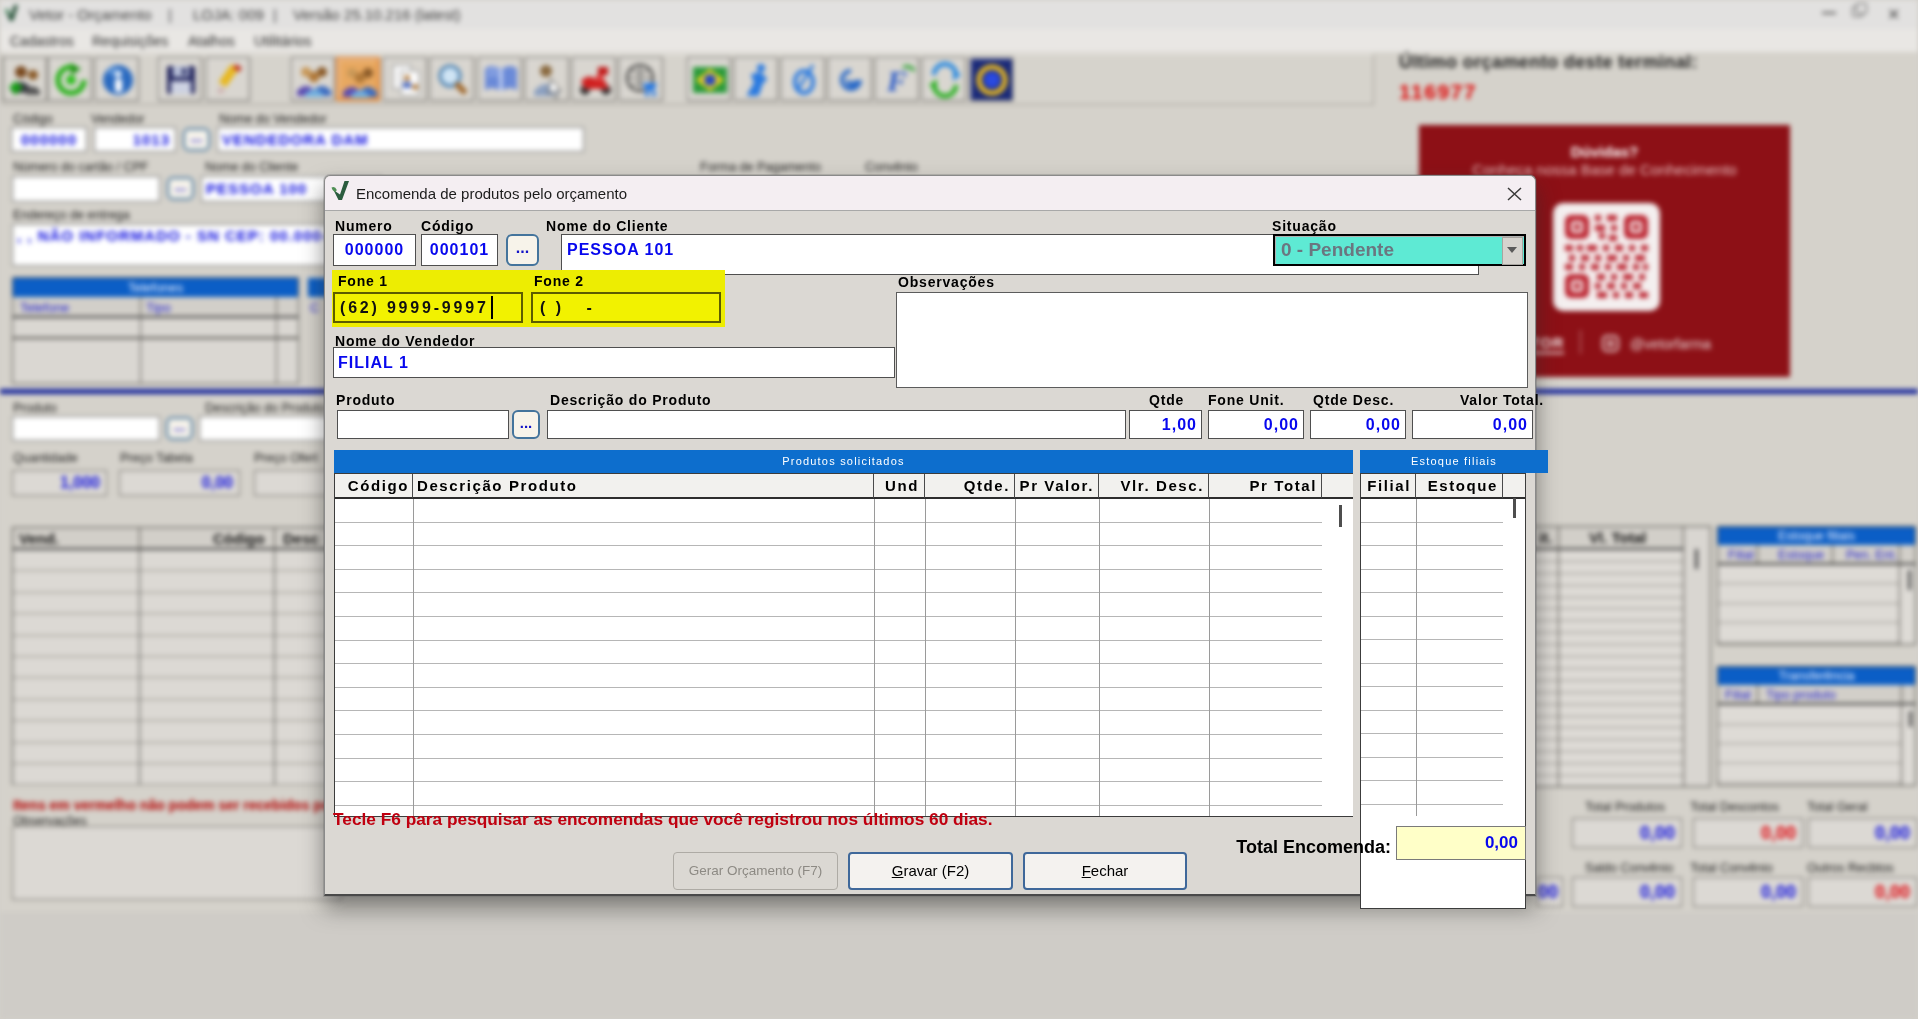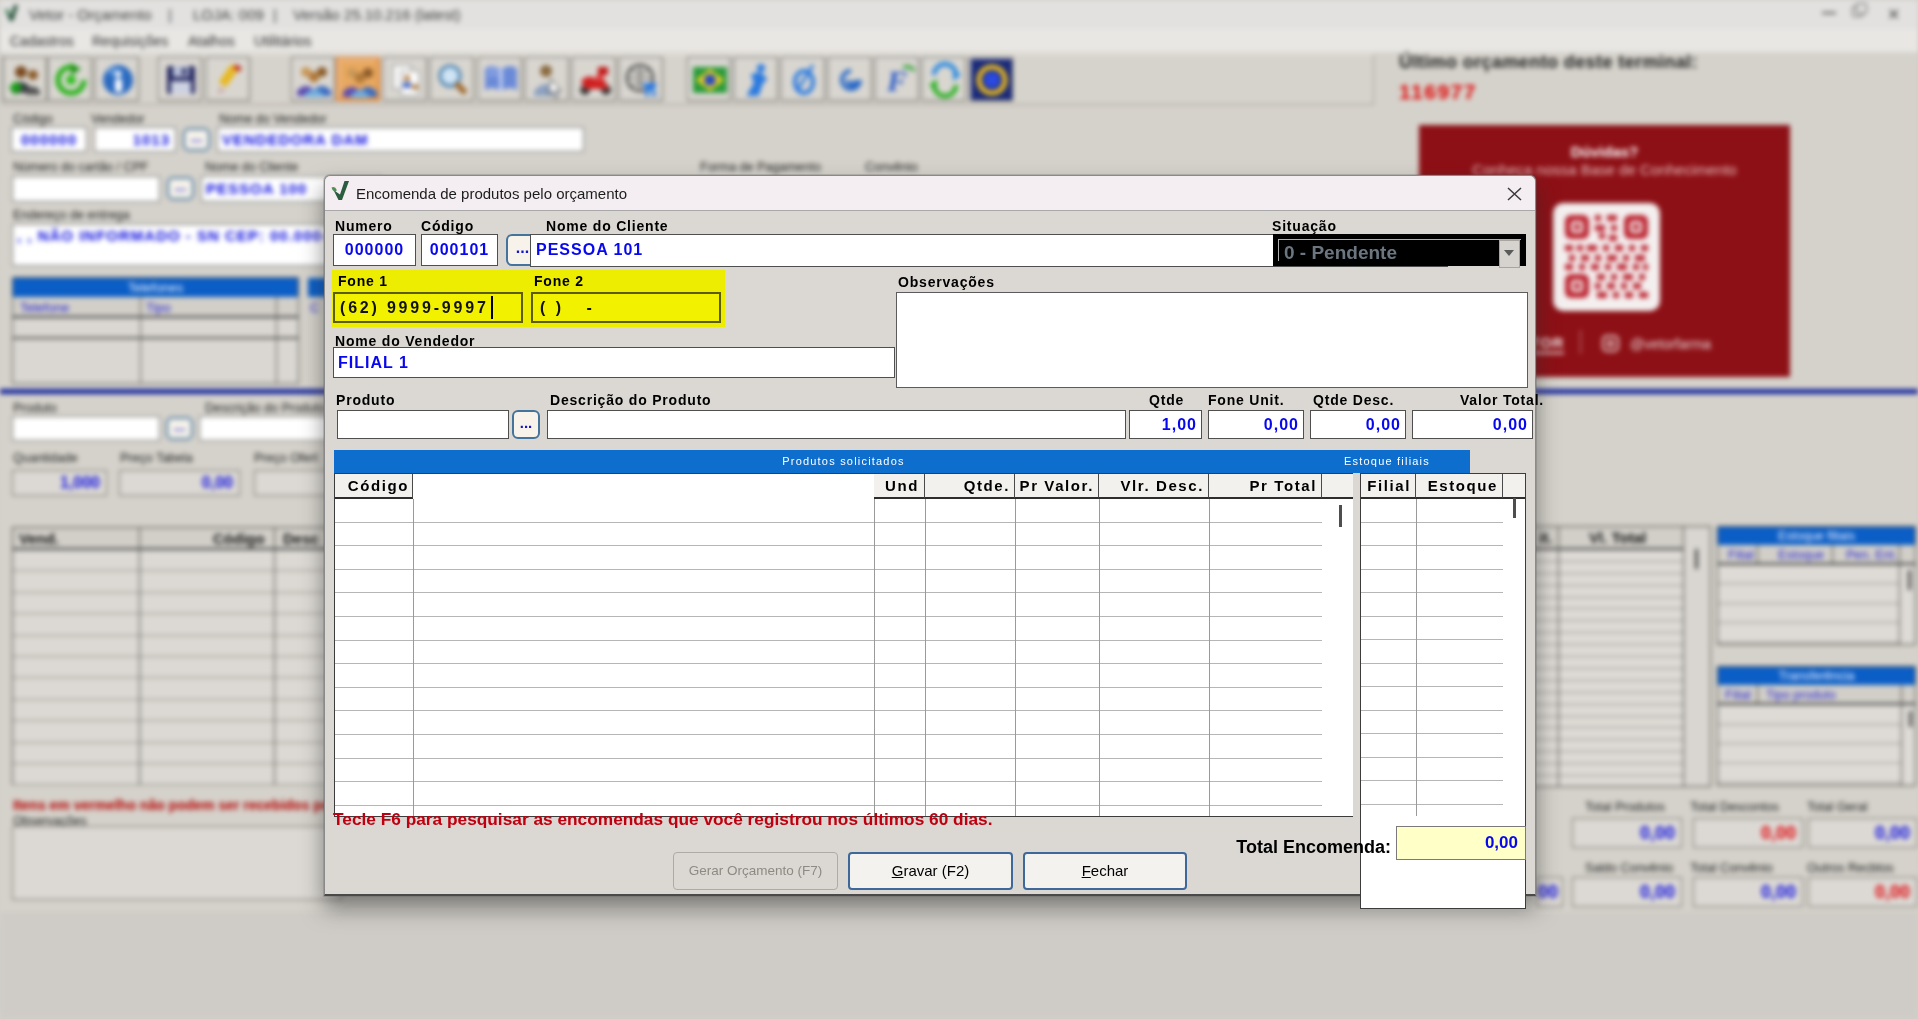--- a/index.html
+++ b/index.html
@@ -387,22 +387,22 @@
         <path d="M1 1 L14 13 M14 1 L1 13" stroke="#3a3a3a" stroke-width="1.5"></path>
       </svg>
 
 <div class="mlbl" style="left:10px;top:42px">Numero</div>
 <div class="mlbl" style="left:96px;top:42px">Código</div>
 <div class="mlbl" style="left:221px;top:42px">Nome do Cliente</div>
 <div class="mlbl" style="left:947px;top:42px">Situação</div>
 <div class="mfld" style="left:8px;top:58px;width:83px;height:32px;text-align:center;line-height:30px">000000</div>
 <div class="mfld" style="left:96px;top:58px;width:77px;height:32px;text-align:center;line-height:30px">000101</div>
 <div class="dot" style="left:181px;top:58px;width:33px;height:32px;line-height:24px;font-size:16px">...</div>
-<div class="mfld" style="left:205px;top:58px;width:918px;height:33px;line-height:30px;padding-left:5px">PESSOA 101</div>
-<div class="ab" style="left:948px;top:58px;width:253px;height:32px;background:#000000;border:5px solid #000000;box-shadow:inset 1px 1px 0 #b0b0b0">
+<div class="mfld" style="left:236px;top:58px;width:918px;height:41px;line-height:30px;padding-left:5px">PESSOA 101</div>
+<div class="ab" style="left:948px;top:58px;width:253px;height:32px;background:#5eead4;border:2px solid #000000;box-shadow:inset 1px 1px 0 #b0b0b0">
         <span style="position:absolute;left:6px;top:3px;font-size:19px;font-weight:bold;color:#6b7680">0 - Pendente</span>
         <span style="position:absolute;right:1px;top:1px;width:21px;height:28px;background:#d6d3ce;border:1px solid #a8a5a0"></span>
         <span style="position:absolute;right:7px;top:11px;width:0;height:0;border-left:5px solid transparent;border-right:5px solid transparent;border-top:6.5px solid #5a5a5a"></span>
       </div>
 
 <div class="ab" style="left:7px;top:94px;width:393px;height:57px;background:#eded02"></div>
 <div class="mlbl" style="left:13px;top:97px">Fone 1</div>
 <div class="mlbl" style="left:209px;top:97px">Fone 2</div>
 <div class="ab" style="left:8px;top:116px;width:190px;height:31px;background:#f2f200;border:2px solid #5c5c00;font-size:16px;font-weight:bold;color:#111;line-height:27px;letter-spacing:2.8px"><span style="padding-left:5px">(62) 9999-9997</span><span style="position:absolute;left:156px;top:2px;width:1.5px;height:23px;background:#000"></span></div>
 <div class="ab" style="left:206px;top:116px;width:190px;height:31px;background:#f2f200;border:2px solid #5c5c00;font-size:16px;font-weight:bold;color:#111;line-height:27px"><span style="padding-left:7px;letter-spacing:3px">( )&nbsp;&nbsp;&nbsp;-</span></div>
@@ -423,39 +423,40 @@
 <div class="dot" style="left:187px;top:234px;width:28px;height:29px;line-height:21px;font-size:15px">...</div>
 <div class="mfld" style="left:222px;top:234px;width:579px;height:29px"></div>
 <div class="mfld" style="left:804px;top:234px;width:73px;height:29px;text-align:right;line-height:27px;padding-right:4px">1,00</div>
 <div class="mfld" style="left:883px;top:234px;width:96px;height:29px;text-align:right;line-height:27px;padding-right:4px">0,00</div>
 <div class="mfld" style="left:985px;top:234px;width:96px;height:29px;text-align:right;line-height:27px;padding-right:4px">0,00</div>
 <div class="mfld" style="left:1087px;top:234px;width:121px;height:29px;text-align:right;line-height:27px;padding-right:4px">0,00</div>
 
 <div class="bluebar" style="left:9px;top:274px;width:1019px;height:23px;line-height:23px">Produtos solicitados</div>
 <div class="ab" style="left:9px;top:297px;width:1019px;height:344px;background:#fff;border:1px solid #3c3c3c">
   <div class="thc" style="left:0;width:78px;text-align:right;padding-right:3px">Código</div>
+  <div class="thc" style="left:78px;width:461px;padding-left:4px">Descrição Produto</div>
   <div class="thc" style="left:539px;width:51px;text-align:right;padding-right:5px">Und</div>
   <div class="thc" style="left:590px;width:90px;text-align:right;padding-right:4px">Qtde.</div>
   <div class="thc" style="left:680px;width:84px;text-align:right;padding-right:4px">Pr Valor.</div>
   <div class="thc" style="left:764px;width:110px;text-align:right;padding-right:4px">Vlr. Desc.</div>
   <div class="thc" style="left:874px;width:113px;text-align:right;padding-right:4px">Pr Total</div>
   <div class="ab" style="left:987px;top:0;width:31px;height:25px;background:#f2f1ee;border-bottom:2px solid #2e2e2e"></div>
   <div class="ab" style="left:0;top:25px;width:1018px;height:317px;background:repeating-linear-gradient(to bottom,#fff 0,#fff 22.6px,#b6b6b6 22.6px,#b6b6b6 23.6px)"></div>
   <div class="ab" style="left:78px;top:25px;width:1px;height:317px;background:#9a9a9a"></div>
   <div class="ab" style="left:539px;top:25px;width:1px;height:317px;background:#9a9a9a"></div>
   <div class="ab" style="left:590px;top:25px;width:1px;height:317px;background:#9a9a9a"></div>
   <div class="ab" style="left:680px;top:25px;width:1px;height:317px;background:#9a9a9a"></div>
   <div class="ab" style="left:764px;top:25px;width:1px;height:317px;background:#9a9a9a"></div>
   <div class="ab" style="left:874px;top:25px;width:1px;height:317px;background:#9a9a9a"></div>
   <div class="ab" style="left:987px;top:25px;width:1px;height:317px;background:#5a5a5a"></div>
   <div class="ab" style="left:987px;top:25px;width:31px;height:317px;background:#fff"></div>
   <div class="ab" style="left:1004px;top:31px;width:3px;height:22px;background:#4e4e4e"></div>
 </div>
 
-<div class="bluebar" style="left:979px;top:274px;width:166px;height:23px;line-height:23px">Estoque filiais</div>
+<div class="bluebar" style="left:1035px;top:274px;width:188px;height:23px;line-height:23px">Estoque filiais</div>
 <div class="ab" style="left:1035px;top:297px;width:166px;height:436px;background:#fff;border:1px solid #3c3c3c">
   <div class="thc" style="left:0;width:55px;text-align:right;padding-right:4px">Filial</div>
   <div class="thc" style="left:55px;width:87px;text-align:right;padding-right:4px">Estoque</div>
   <div class="ab" style="left:142px;top:0;width:22px;height:25px;background:#f2f1ee;border-bottom:2px solid #2e2e2e"></div>
   <div class="ab" style="left:0;top:25px;width:164px;height:317px;background:repeating-linear-gradient(to bottom,#fff 0,#fff 22.5px,#b6b6b6 22.5px,#b6b6b6 23.5px)"></div>
   <div class="ab" style="left:55px;top:25px;width:1px;height:317px;background:#9a9a9a"></div>
   <div class="ab" style="left:142px;top:25px;width:1px;height:317px;background:#5a5a5a"></div>
   <div class="ab" style="left:142px;top:25px;width:22px;height:317px;background:#fff"></div>
   <div class="ab" style="left:152px;top:24px;width:3px;height:20px;background:#4e4e4e"></div>
 </div>

